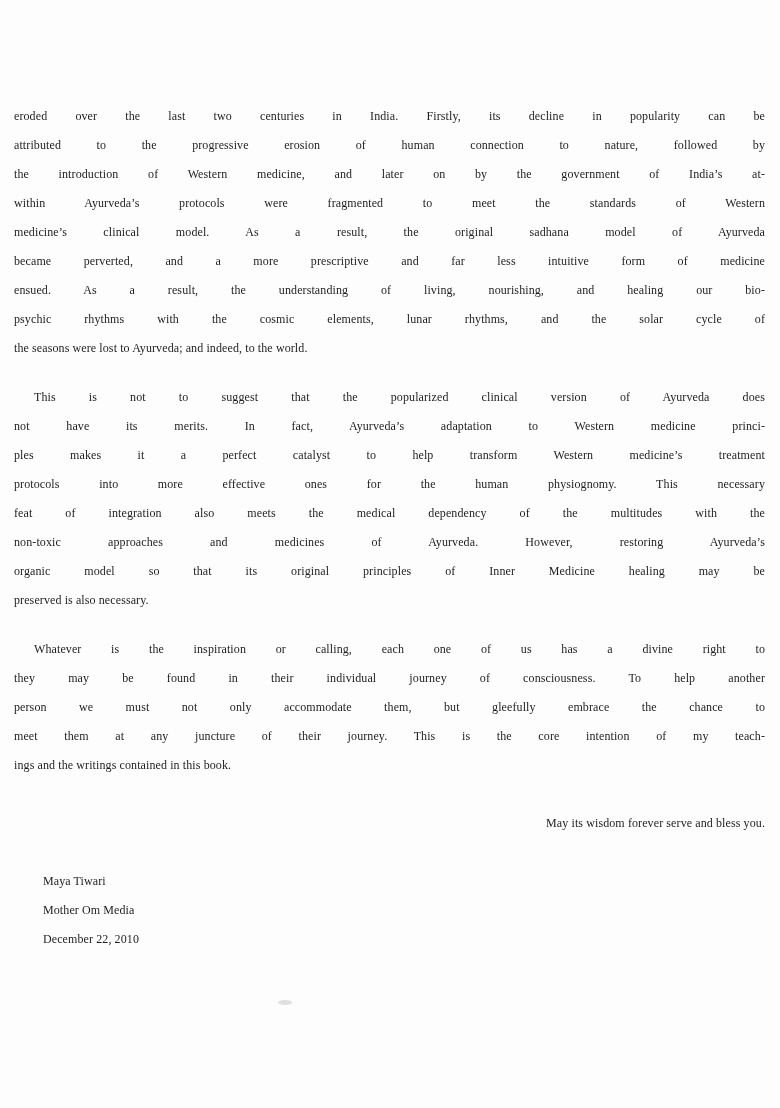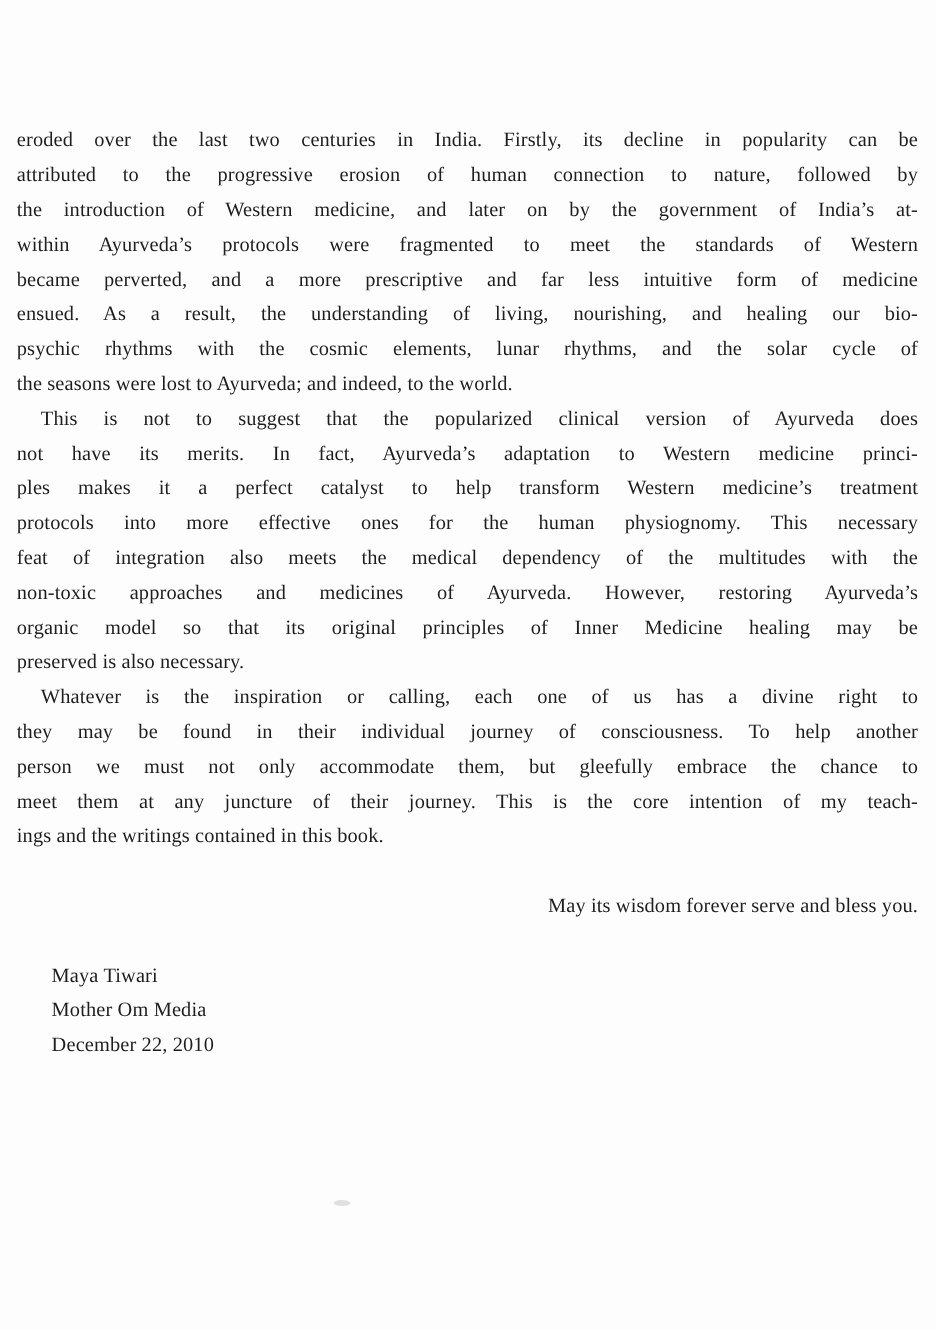--- a/index.html
+++ b/index.html
@@ -13,37 +13,38 @@
     height: 1108px;
     background: #fdfdfd;
     overflow: hidden;
     font-family: "Liberation Serif", "DejaVu Serif", serif;
   }
   .text-block {
     position: absolute;
     left: 14px;
     right: 15px;
     top: 102px;
-    font-size: 17px;
+    font-size: 12px;
     line-height: 29px;
     color: #1e1e1e;
     letter-spacing: 0.1px;
   }
   .para { margin: 0; padding: 0; }
   .line {
     text-align: justify;
     text-align-last: justify;
     white-space: normal;
   }
   .line.last {
     text-align: justify;
     text-align-last: left;
   }
   .line.first-indent {
     text-indent: 20px;
+    margin-top: 20px;
   }
   .blessing {
     margin: 29px 0 0 0;
     padding-left: 29px;
     text-align: right;
   }
   .signature {
     margin-top: 29px;
     padding-left: 29px;
   }
@@ -63,20 +64,21 @@
 <body>
 
 <div class="page" style="background: rgb(253, 253, 253);">
   <div class="text-block" style="color: rgb(30, 30, 30);">
     <div id="paragraphs">
         <div class="para">
           <div class="line">eroded over the last two centuries in India. Firstly, its decline in popularity can be</div>
           <div class="line">attributed to the progressive erosion of human connection to nature, followed by</div>
           <div class="line">the introduction of Western medicine, and later on by the government of India’s at-</div>
           <div class="line">within Ayurveda’s protocols were fragmented to meet the standards of Western</div>
+          <div class="line">medicine’s clinical model. As a result, the original sadhana model of Ayurveda</div>
           <div class="line">became perverted, and a more prescriptive and far less intuitive form of medicine</div>
           <div class="line">ensued. As a result, the understanding of living, nourishing, and healing our bio-</div>
           <div class="line">psychic rhythms with the cosmic elements, lunar rhythms, and the solar cycle of</div>
           <div class="line last">the seasons were lost to Ayurveda; and indeed, to the world.</div>
         </div>
         <div class="para">
           <div class="line first-indent">This is not to suggest that the popularized clinical version of Ayurveda does</div>
           <div class="line">not have its merits. In fact, Ayurveda’s adaptation to Western medicine princi-</div>
           <div class="line">ples makes it a perfect catalyst to help transform Western medicine’s treatment</div>
           <div class="line">protocols into more effective ones for the human physiognomy. This necessary</div>

